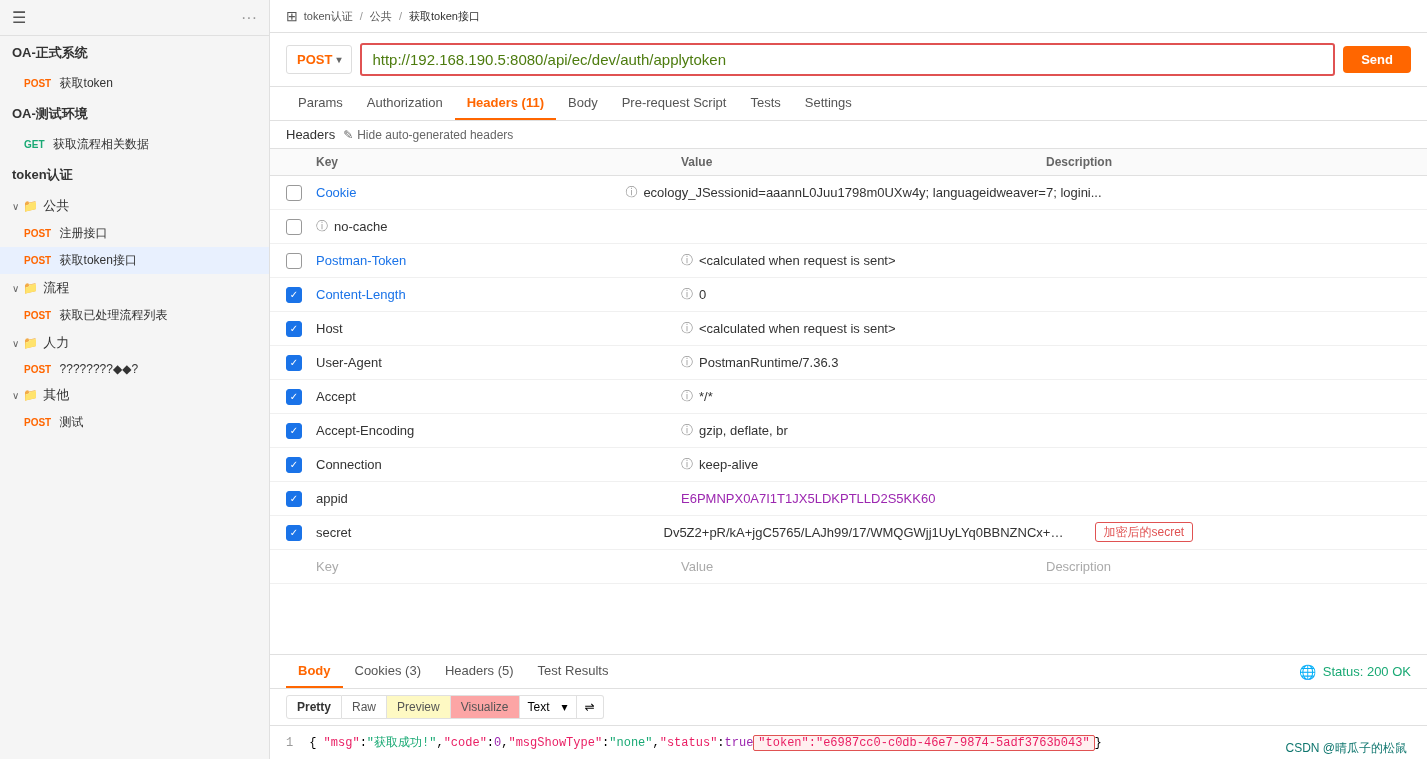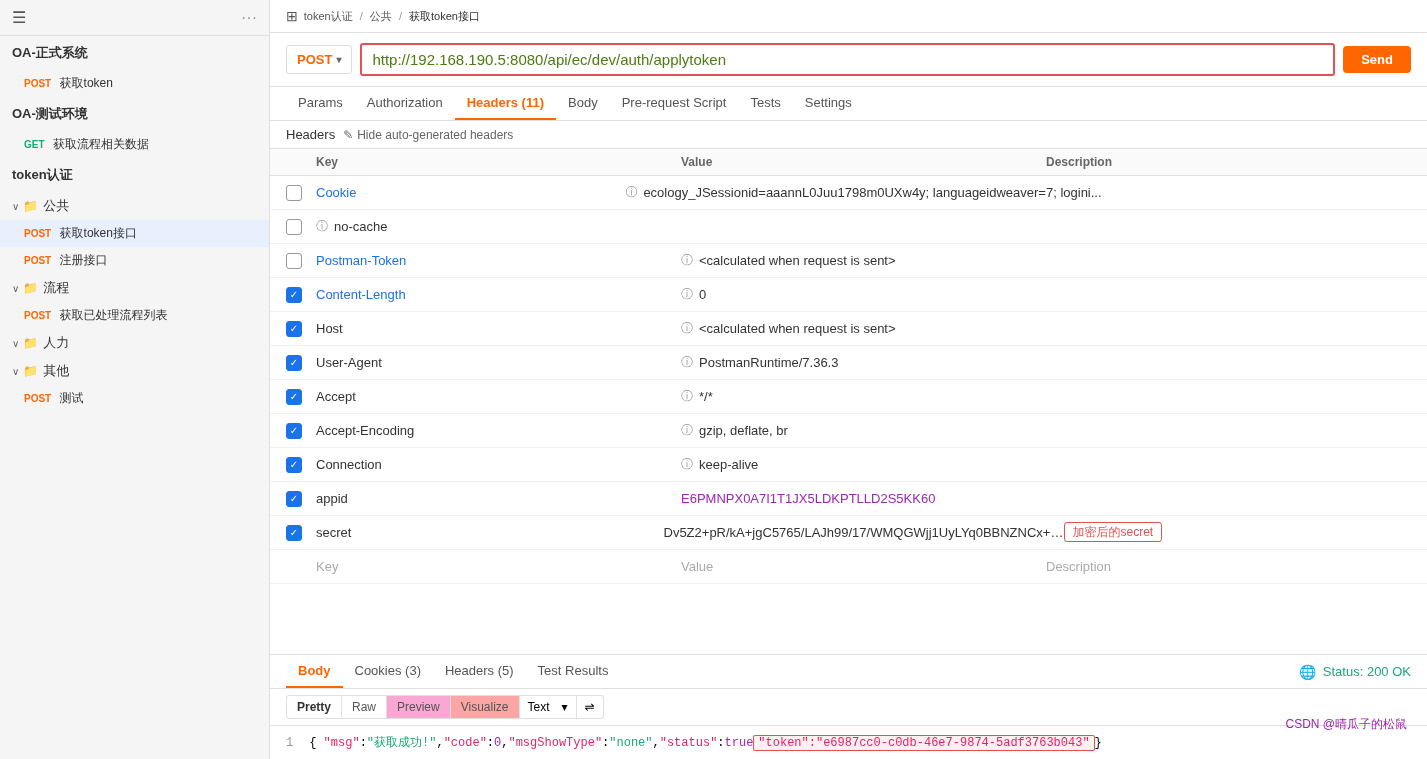--- a/index.html
+++ b/index.html
@@ -56,40 +56,40 @@
     .checkbox.checked { background: #1a73e8; border-color: #1a73e8; }
     .checkbox.checked::after { content: '✓'; color: #fff; font-size: 10px; }
     .key-cell { display: flex; align-items: center; }
     .key-link { color: #1a73e8; text-decoration: none; font-size: 13px; }
     .key-text { font-size: 13px; color: #333; }
     .value-cell { display: flex; align-items: center; gap: 6px; font-size: 13px; color: #333; }
     .value-cell .info-icon { color: #999; font-size: 12px; cursor: pointer; flex-shrink: 0; }
     .value-text { color: #333; font-size: 13px; overflow: hidden; text-overflow: ellipsis; white-space: nowrap; }
     .value-placeholder { color: #aaa; font-size: 13px; }
     .desc-cell { font-size: 13px; color: #999; }
-    .secret-badge { padding: 2px 8px; background: #fff; border: 1px solid #e05252; border-radius: 3px; color: #e05252; font-size: 12px; }
+    .secret-badge { padding: 2px 8px; background: #fff; border: 1px solid #e05252; border-radius: 3px; color: #e05252; font-size: 12px; margin-left: 31px; }
 
     
     .appid-value { color: #9c27b0; font-size: 13px; }
     .secret-value { color: #333; font-size: 13px; overflow: hidden; text-overflow: ellipsis; white-space: nowrap; max-width: 400px; }
 
     
     .response-section { border-top: 1px solid #e0e0e0; background: #fff; }
     .response-tabs-row { display: flex; align-items: center; padding: 0 16px; border-bottom: 1px solid #e0e0e0; gap: 0; }
     .response-status { margin-left: auto; display: flex; align-items: center; gap: 6px; font-size: 13px; color: #19a974; font-weight: 500; }
     .globe-icon { color: #999; font-size: 14px; }
     .response-body { padding: 8px 16px; background: #fff; font-size: 13px; }
     .line-num { color: #999; margin-right: 16px; font-size: 12px; }
     .json-line { display: flex; align-items: center; font-family: 'Courier New', monospace; font-size: 12px; }
 
     
-    .footer-brand { position: fixed; bottom: 26px; right: 20px; font-size: 12px; color: #a21caf; }
+    .footer-brand { position: fixed; bottom: 2px; right: 20px; font-size: 12px; color: #0f766e; }
     .pretty-btn { background: #fff; border: 1px solid #e0e0e0; border-radius: 3px 0 0 3px; padding: 4px 10px; font-size: 12px; cursor: pointer; font-weight: 600; color: #333; }
     .raw-btn { background: #fff; border: 1px solid #e0e0e0; border-left: none; padding: 4px 10px; font-size: 12px; cursor: pointer; color: #555; }
-    .preview-btn { background: #f9a8d4; border: 1px solid #e0e0e0; border-left: none; padding: 4px 10px; font-size: 12px; cursor: pointer; color: #555; }
+    .preview-btn { background: #fef9c3; border: 1px solid #e0e0e0; border-left: none; padding: 4px 10px; font-size: 12px; cursor: pointer; color: #555; }
     .visualize-btn { background: #fca5a5; border: 1px solid #e0e0e0; border-left: none; padding: 4px 10px; font-size: 12px; cursor: pointer; color: #555; }
     .text-select { display: flex; align-items: center; gap: 12px; padding: 4px 8px; border: 1px solid #e0e0e0; border-left: none; background: #fff; font-size: 12px; cursor: pointer; }
     .wrap-btn { background: #fff; border: 1px solid #e0e0e0; border-left: none; border-radius: 0 3px 3px 0; padding: 4px 8px; font-size: 12px; cursor: pointer; }
     .response-toolbar { display: flex; align-items: center; padding: 6px 16px; border-bottom: 1px solid #e0e0e0; }
 
     .table-new-row { display: grid; grid-template-columns: 30px 1fr 1fr 1fr; padding: 5px 16px; border-bottom: 1px solid #f0f0f0; align-items: center; min-height: 34px; }
   </style>
 </head>
 <body>
 
@@ -111,43 +111,47 @@
     <span>获取流程相关数据</span>
   </div>
 
   <div class="sidebar-section-title">token认证</div>
 
   <div class="folder-row">
     <span class="chevron">∨</span>
     <span class="folder-icon">📁</span>
     <span class="folder-label">公共</span>
   </div>
+  <div class="sidebar-item">
+    <span class="post-badge">POST</span>
+    <span>注册接口</span>
+  </div>
   <div class="sidebar-item active">
     <span class="post-badge">POST</span>
     <span>获取token接口</span>
-  </div>
-  <div class="sidebar-item">
-    <span class="post-badge">POST</span>
-    <span>注册接口</span>
   </div>
 
   <div class="folder-row">
     <span class="chevron">∨</span>
     <span class="folder-icon">📁</span>
     <span class="folder-label">流程</span>
   </div>
   <div class="sidebar-item">
     <span class="post-badge">POST</span>
     <span>获取已处理流程列表</span>
   </div>
 
   <div class="folder-row">
     <span class="chevron">∨</span>
     <span class="folder-icon">📁</span>
     <span class="folder-label">人力</span>
+  </div>
+  <div class="sidebar-item">
+    <span class="post-badge">POST</span>
+    <span>????????◆◆?</span>
   </div>
 
   <div class="folder-row">
     <span class="chevron">∨</span>
     <span class="folder-icon">📁</span>
     <span class="folder-label">其他</span>
   </div>
   <div class="sidebar-item">
     <span class="post-badge">POST</span>
     <span>测试</span>

